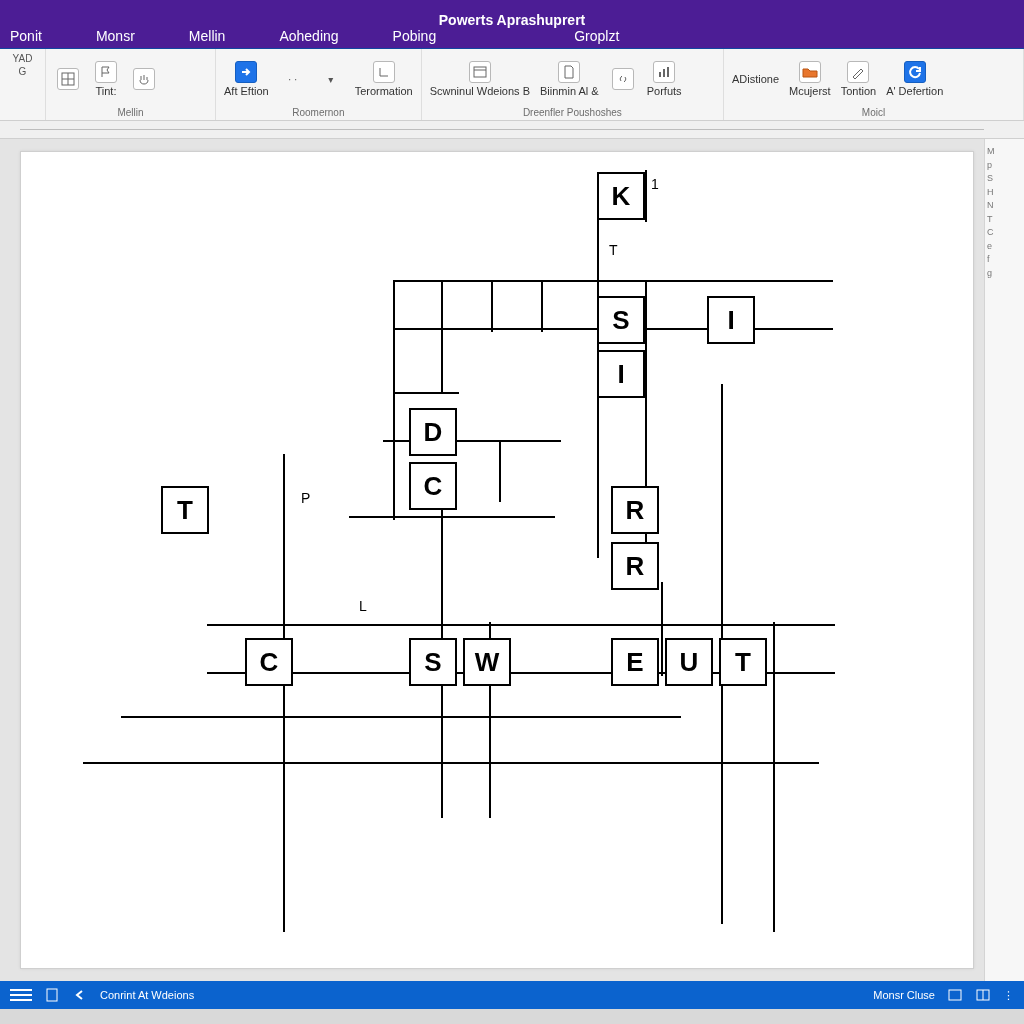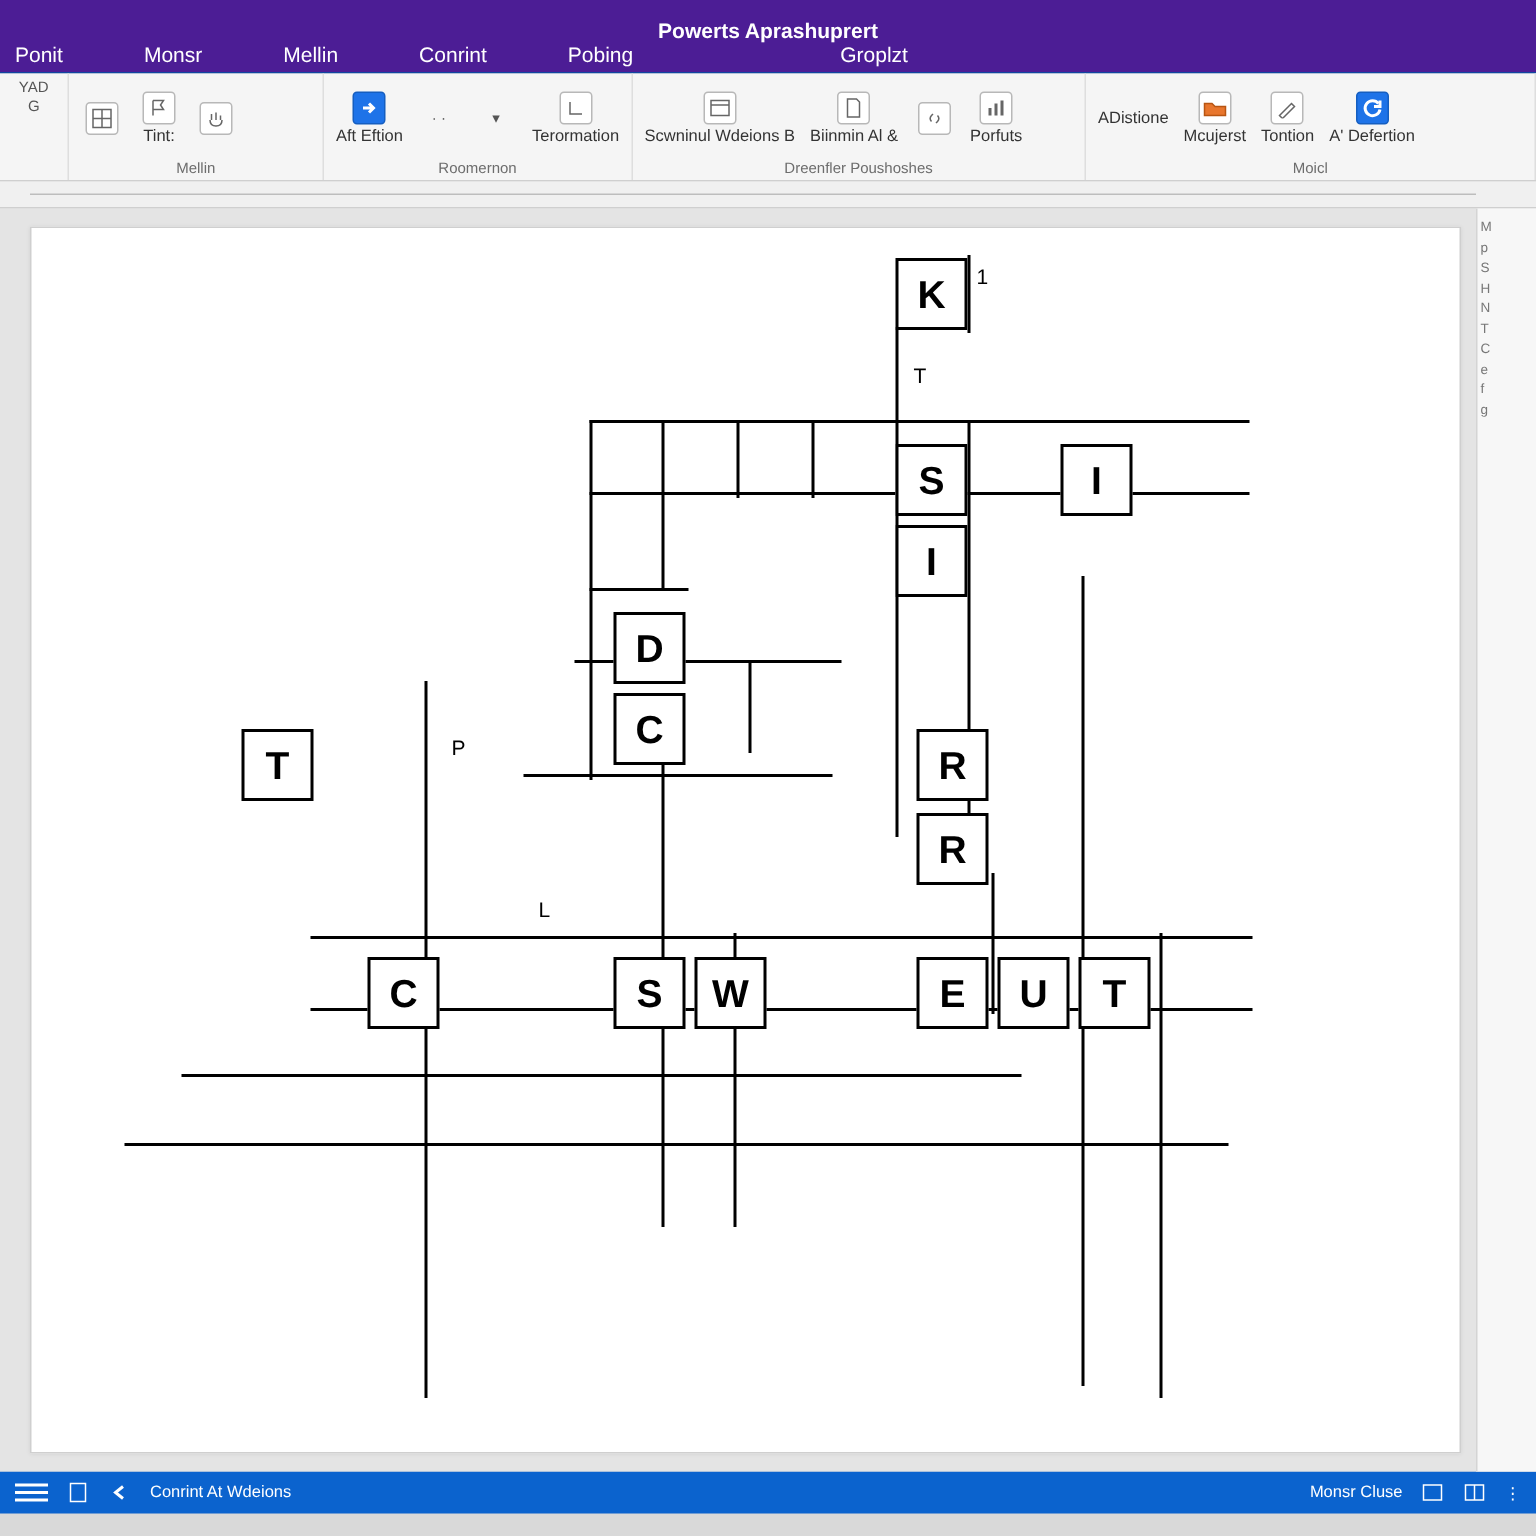--- a/index.html
+++ b/index.html
@@ -57,21 +57,21 @@
 </style>
 </head>
 <body>
 
 <div class="title-bar">
   <div class="app-title">Powerts Aprashuprert</div>
   <div class="tab-strip">
     <div class="tab">Ponit</div>
     <div class="tab">Monsr</div>
     <div class="tab">Mellin</div>
-    <div class="tab">Conrint</div>
+    <div class="tab">Aoheding</div>
     <div class="tab">Pobing</div>
     <div class="tab" style="margin-left:84px">Groplzt</div>
   </div>
 </div>
 <div class="sep-line"></div>
 
 <div class="ribbon">
 
   <div class="group" style="min-width:46px">
     <div class="group-body col">

